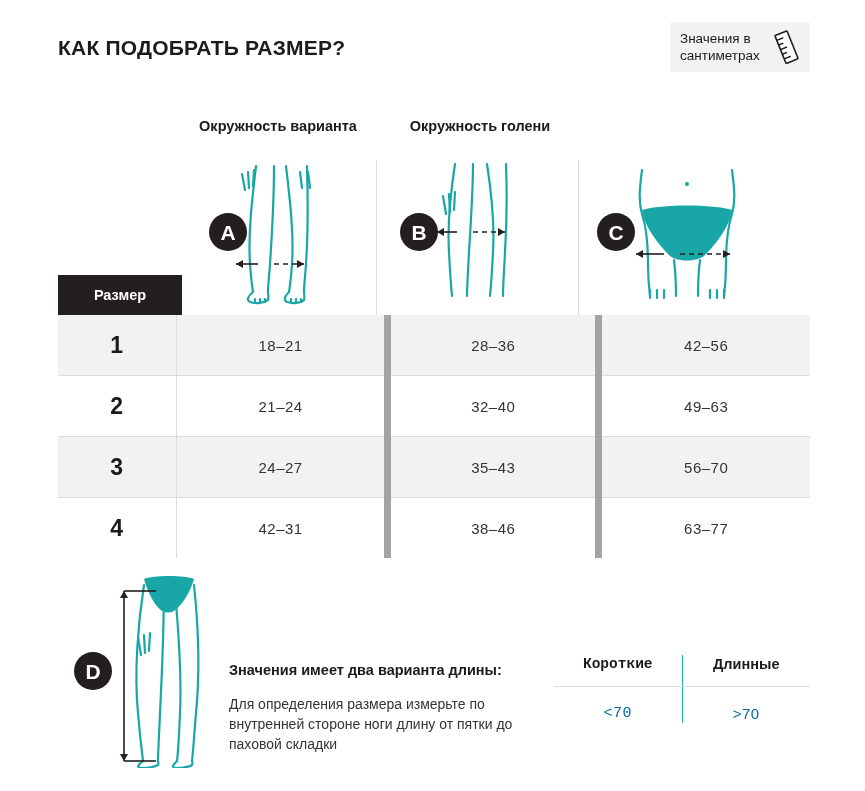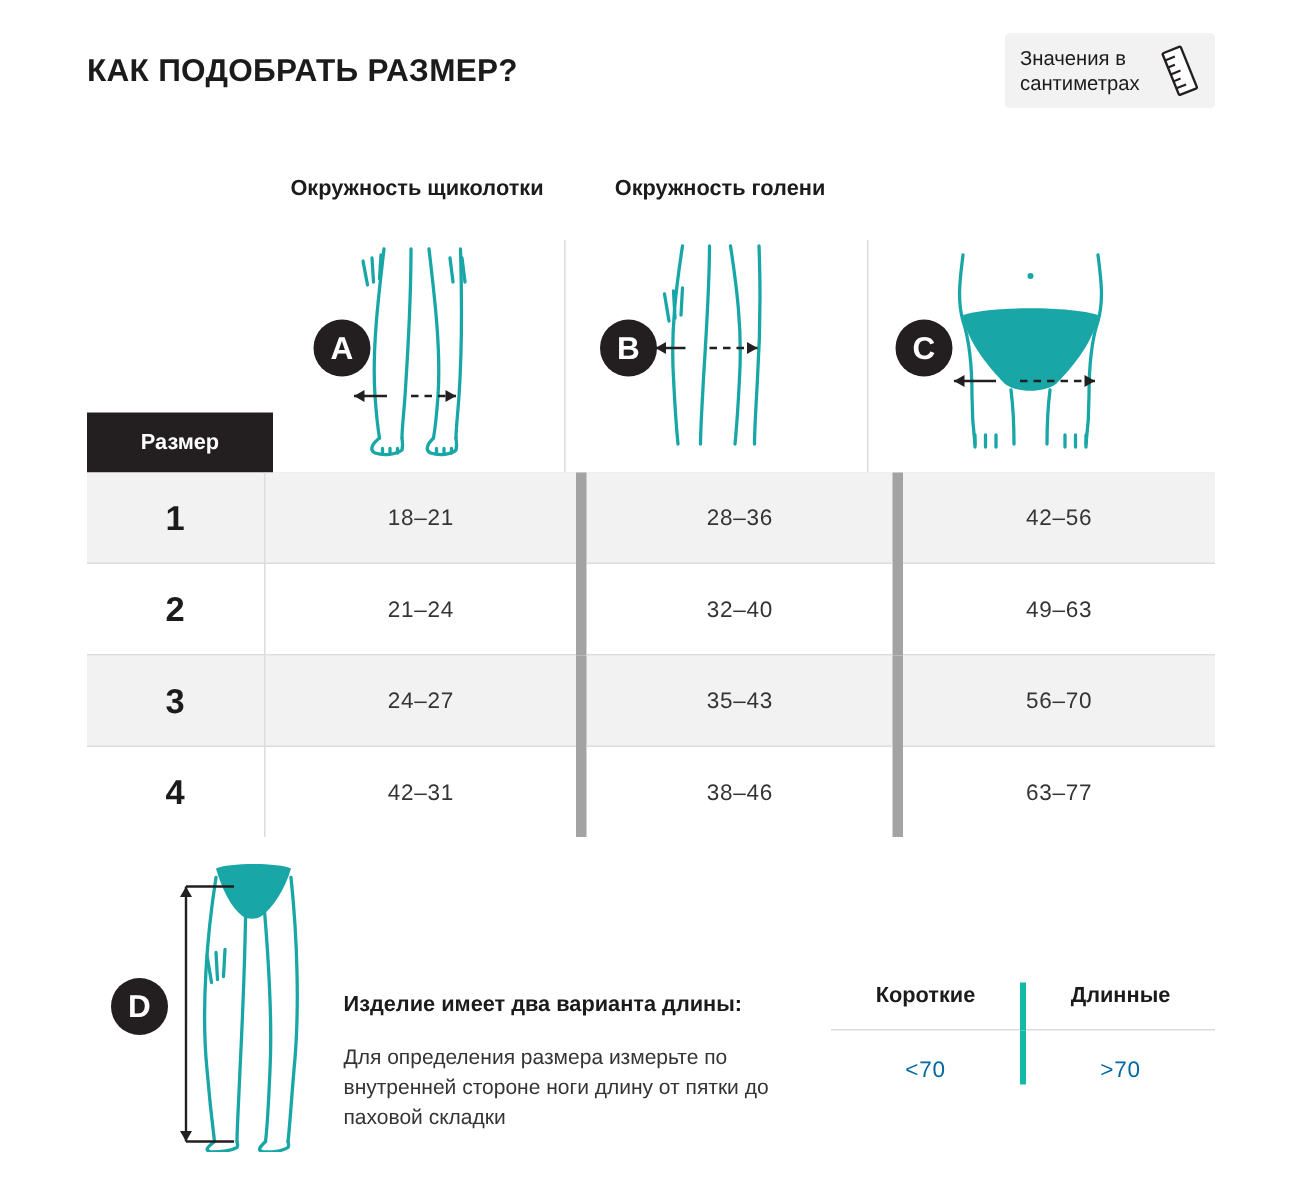--- a/index.html
+++ b/index.html
@@ -200,21 +200,22 @@
     border-bottom: 1px solid #dcdcdc;
   }
   .len-table td {
     font-size: 15px;
     color: #0369a1;
     text-align: center;
     padding-top: 18px;
     letter-spacing: 0.5px;
   }
   .len-table th.left-col, .len-table td.left-col {
-    border-right: 4px solid #14b8a6;
+    border-right: 1px solid #14b8a6;
+    font-family: Liberation Mono, monospace;
   }
 </style>
 </head>
 <body>
 
 <div class="page">
 
   <div class="title">КАК ПОДОБРАТЬ РАЗМЕР?</div>
 
   <div class="units-badge">
@@ -226,21 +227,21 @@
           <line x1="6" y1="7" x2="13" y2="7" stroke="#231f20" stroke-width="1.4"></line>
           <line x1="6" y1="12" x2="11" y2="12" stroke="#231f20" stroke-width="1.4"></line>
           <line x1="6" y1="17" x2="13" y2="17" stroke="#231f20" stroke-width="1.4"></line>
           <line x1="6" y1="22" x2="11" y2="22" stroke="#231f20" stroke-width="1.4"></line>
           <line x1="6" y1="27" x2="13" y2="27" stroke="#231f20" stroke-width="1.4"></line>
         </g>
       </svg>
     </span>
   </div>
 
-  <div class="col-head c1">Окружность щиколотки</div>
+  <div class="col-head c1">Окружность варианта</div>
   <div class="col-head c2">Окружность голени</div>
 
   <div class="illus a">
     <svg viewBox="0 0 130 145" width="130" height="145" aria-hidden="true">
       <g fill="none" stroke="#18a6a6" stroke-width="2.2" stroke-linecap="round">
         <path d="M44 6 C40 40 36 74 38 104 C39 118 40 126 41 132"></path>
         <path d="M62 6 C62 40 60 74 58 104 C57 118 56 126 56 132"></path>
         <path d="M74 6 C78 40 82 74 80 104 C79 118 78 126 77 132"></path>
         <path d="M95 6 C96 40 96 74 94 104 C93 118 92 126 92 132"></path>
         <path d="M41 132 C36 136 34 140 38 142 C44 144 52 143 56 140 C57 136 56 134 56 132"></path>
@@ -362,21 +363,21 @@
         <line x1="16" y1="18" x2="16" y2="188"></line>
         <line x1="16" y1="18" x2="48" y2="18"></line>
         <line x1="16" y1="188" x2="48" y2="188"></line>
       </g>
       <path d="M16 18 l-4 7 h8 z" fill="#231f20"></path>
       <path d="M16 188 l-4 -7 h8 z" fill="#231f20"></path>
     </svg>
   </div>
   <div class="marker md">D</div>
 
-  <div class="bottom-note-title">Изделие имеет два варианта длины:</div>
+  <div class="bottom-note-title">Значения имеет два варианта длины:</div>
   <div class="bottom-note-body">Для определения размера измерьте по внутренней стороне ноги длину от пятки до паховой складки</div>
 
   <table class="len-table">
     <thead>
       <tr>
         <th class="left-col">Короткие</th>
         <th>Длинные</th>
       </tr>
     </thead>
     <tbody>

